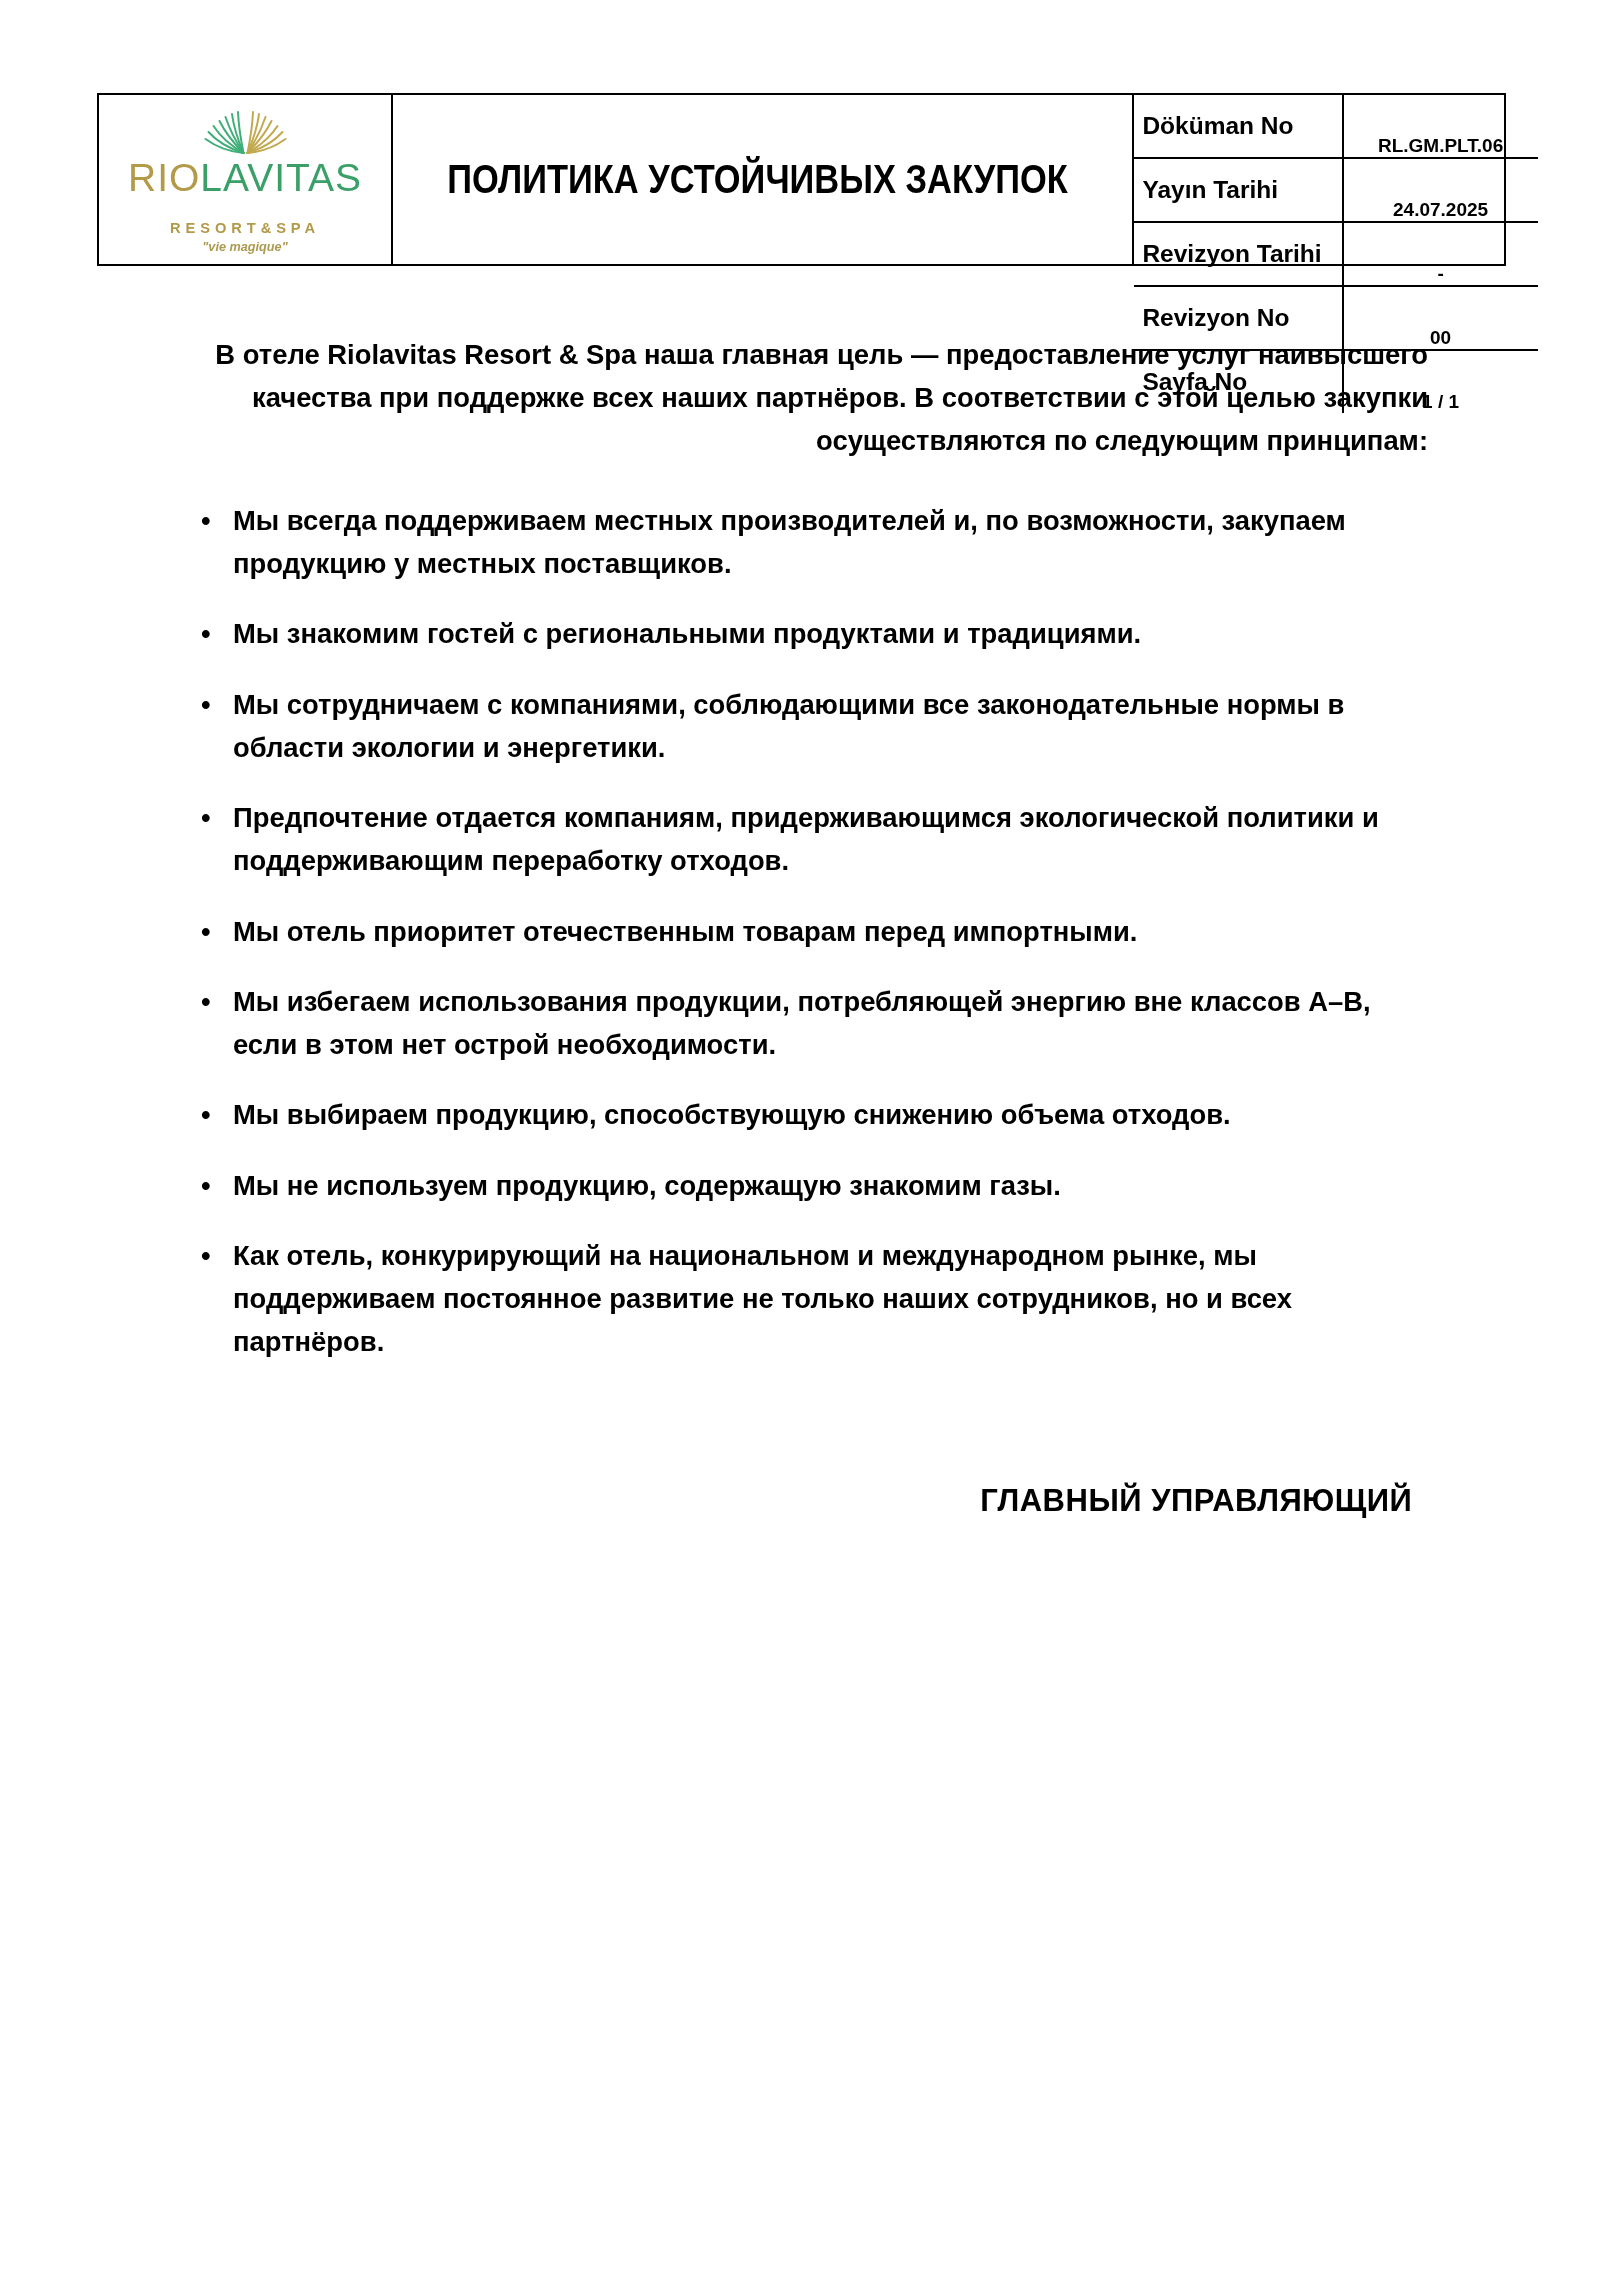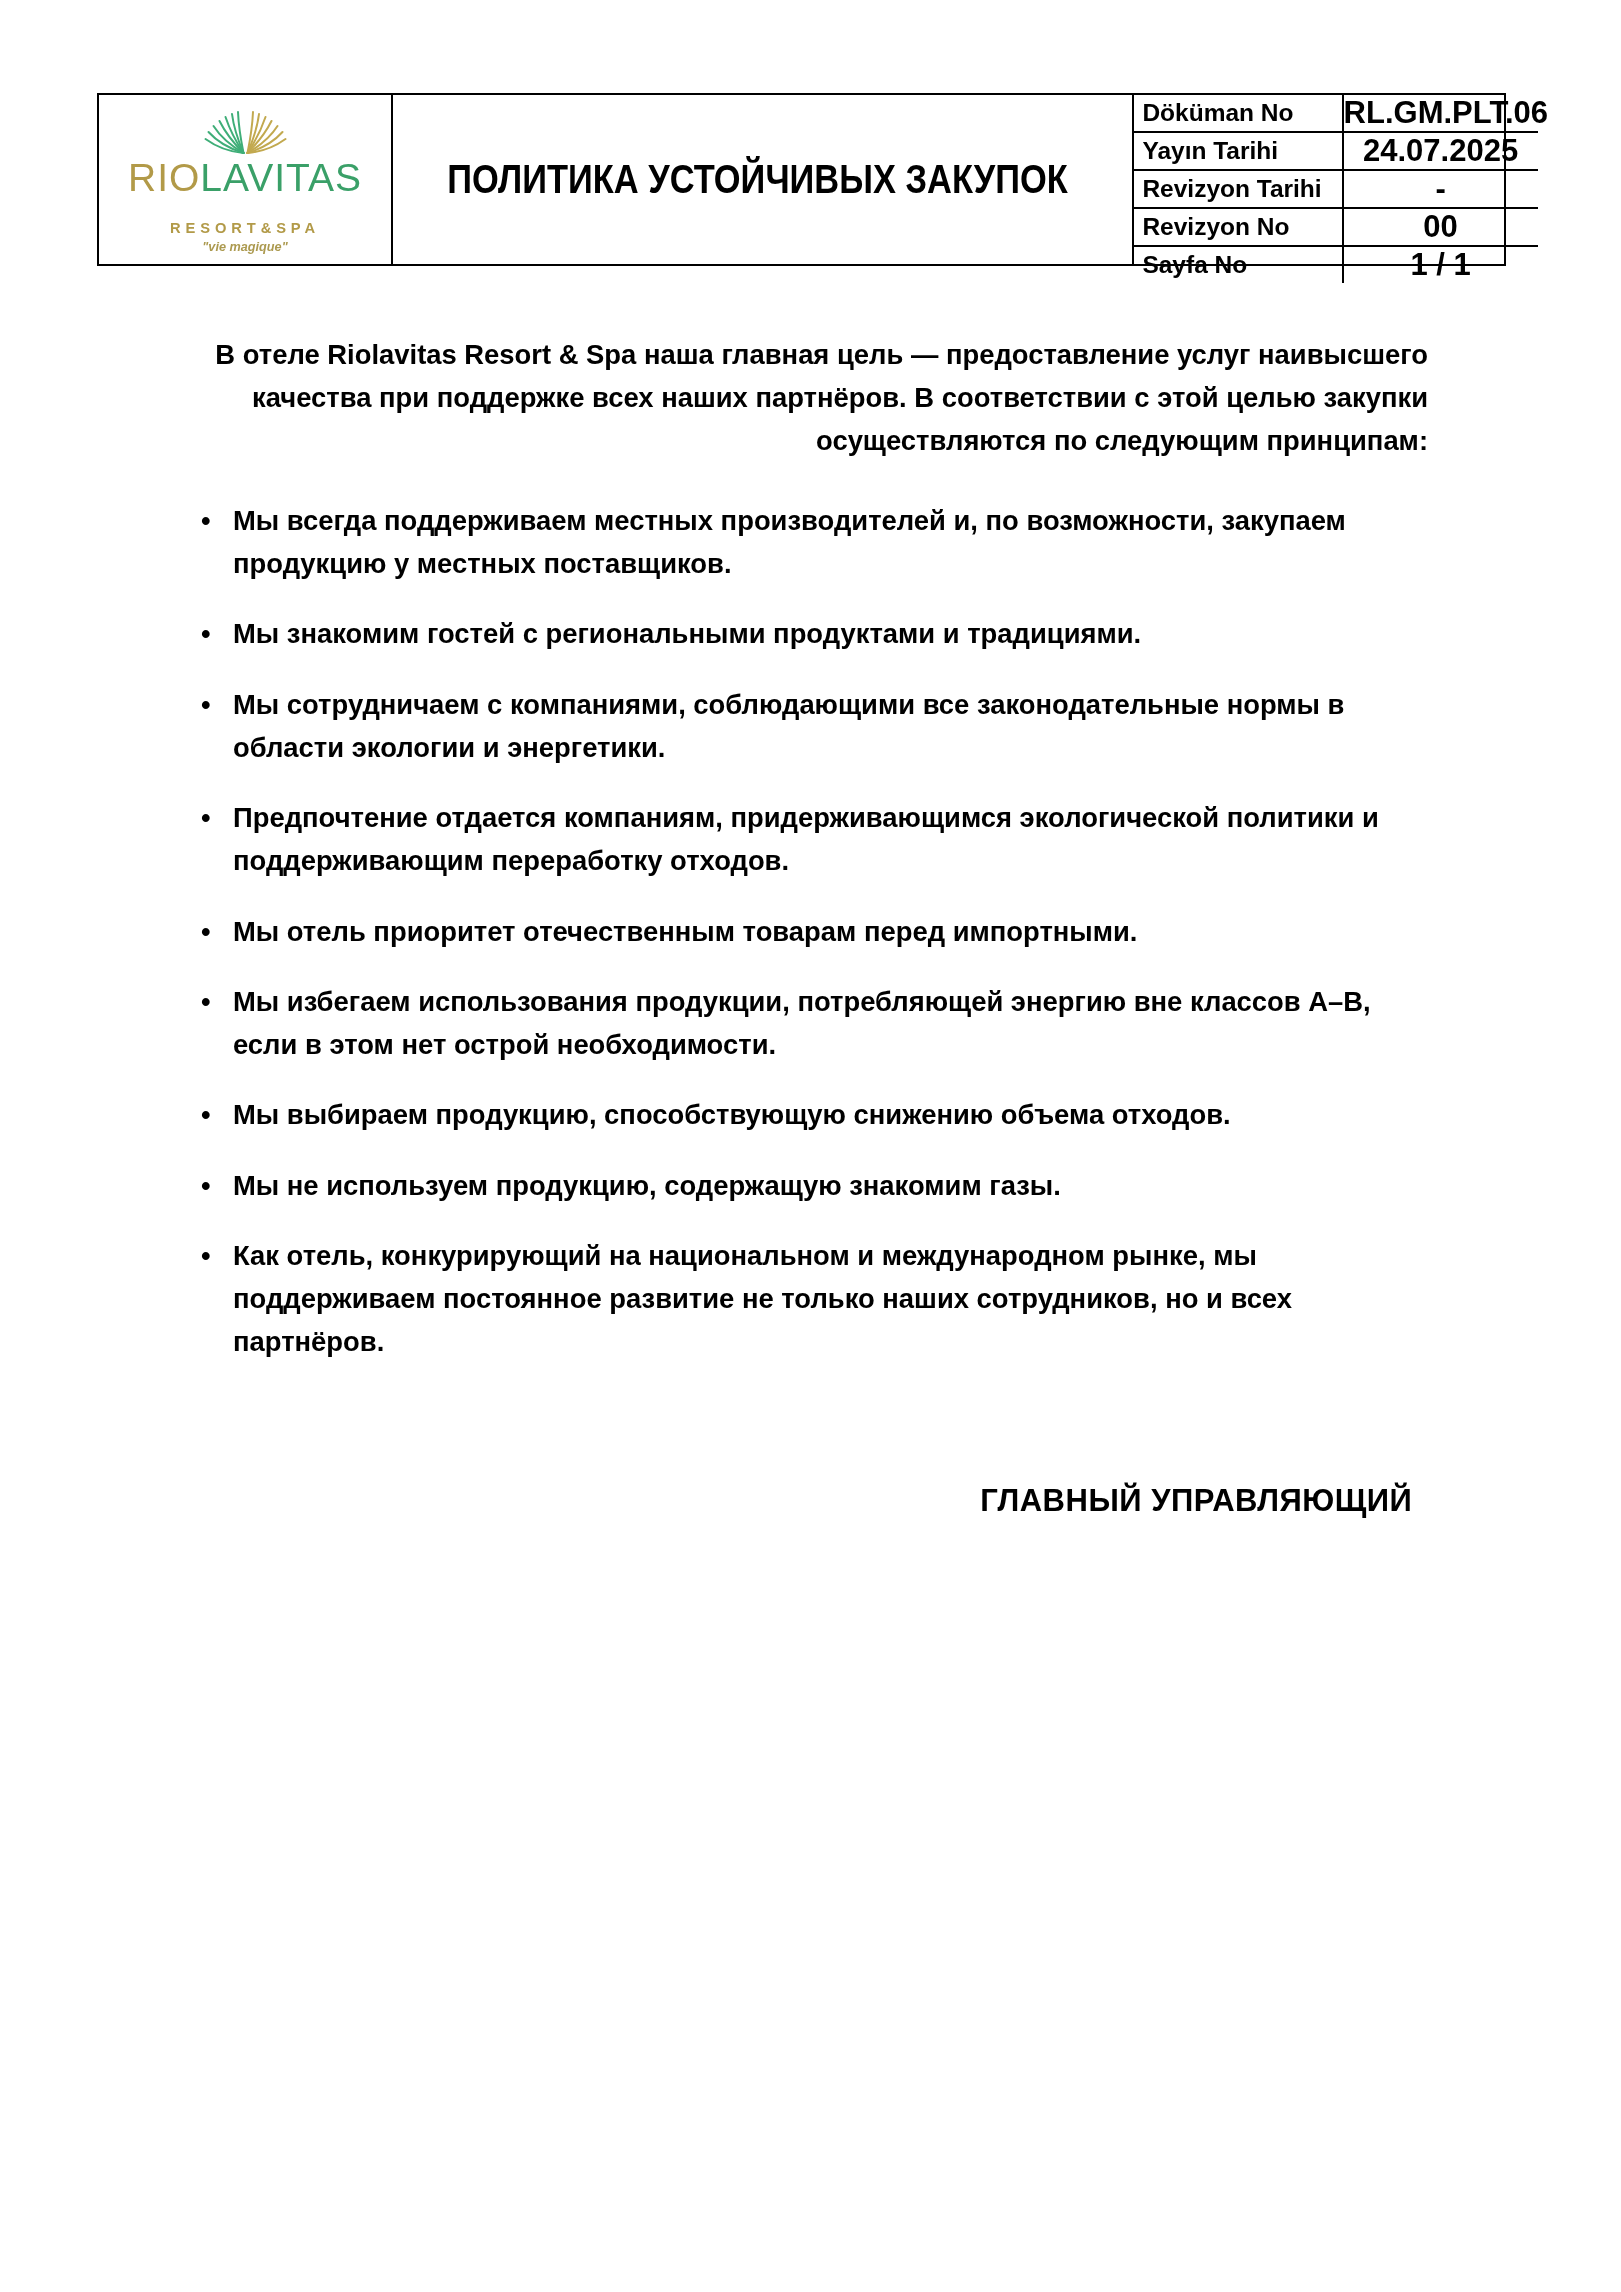--- a/index.html
+++ b/index.html
@@ -103,22 +103,23 @@
     padding-left: 8.8px;
     font-size: 24.5px;
     font-weight: 700;
     white-space: nowrap;
   }
   .meta-value {
     flex: 1 1 auto;
     display: flex;
     align-items: center;
     justify-content: center;
-    font-size: 31px;
-    font-weight: 700;
+    font-size: 19px;
+    font-weight: 700;
+    margin-top: 40px;
   }
 
   
   .content {
     position: absolute;
     left: 164px;
     top: 333px;
     width: 1264px;
     font-size: 27.4px;
     font-weight: 700;

